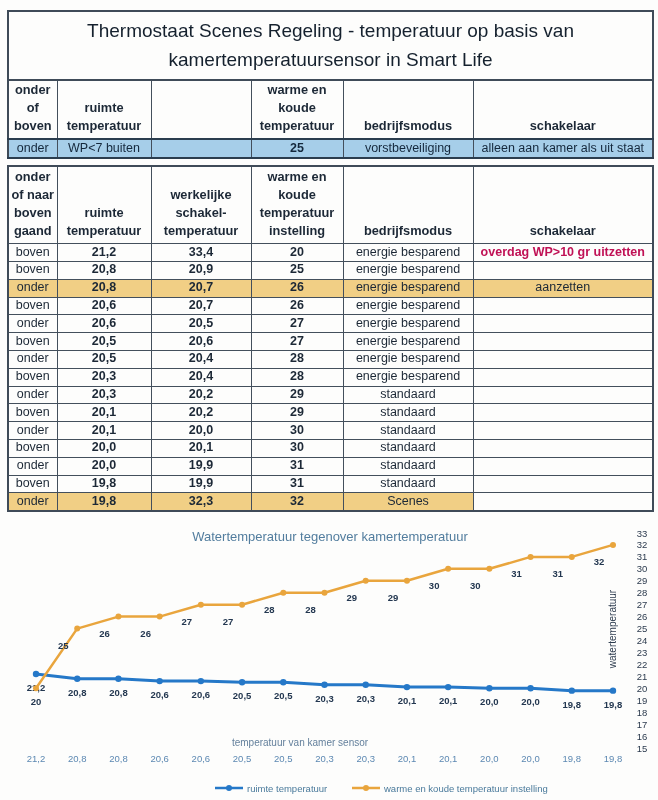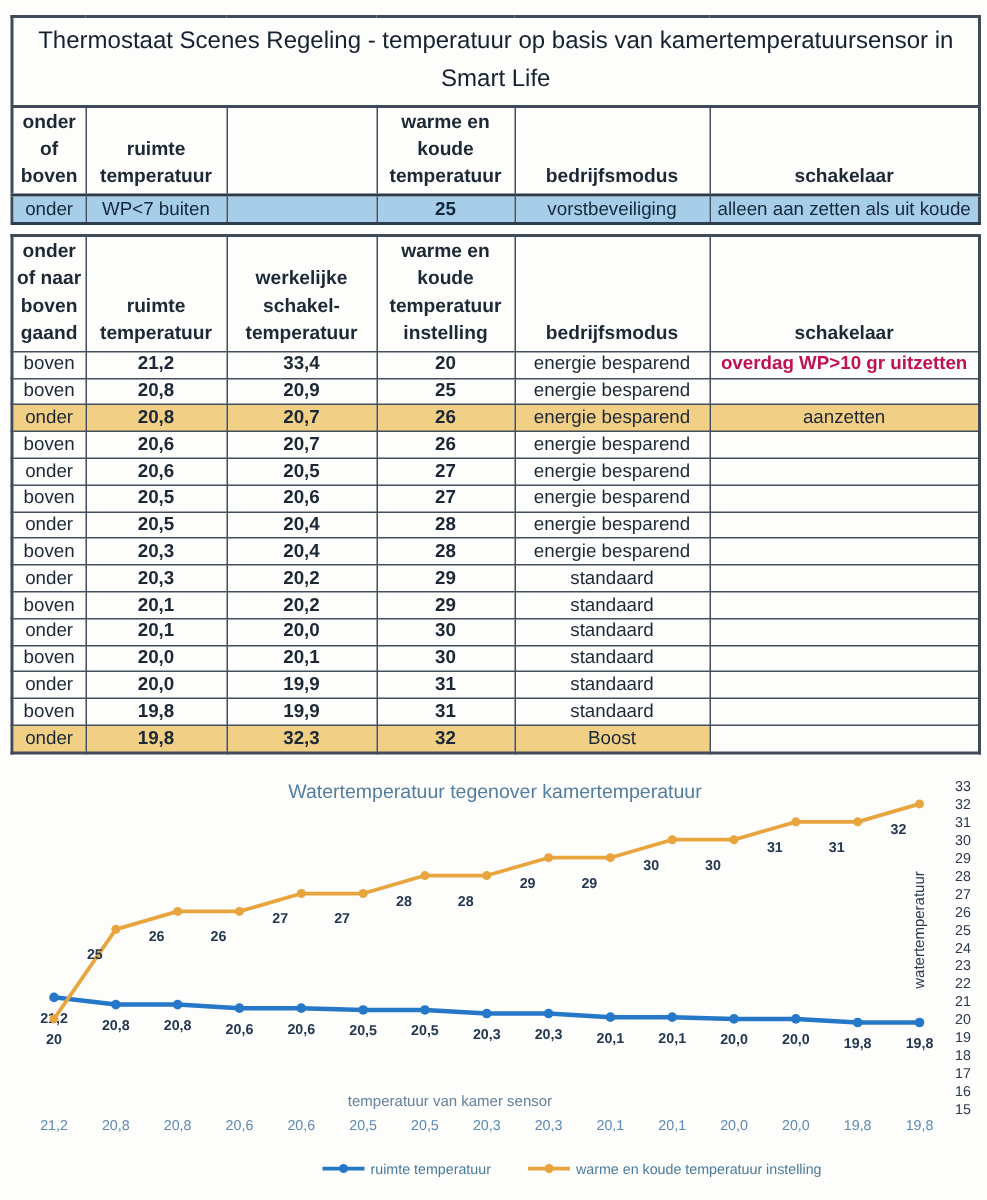--- a/index.html
+++ b/index.html
@@ -16,21 +16,21 @@
   }
   #table1{margin-top:10px;}
   #table2{margin-top:6px;}
   .tbl td,.tbl th{
     border:1.5px solid #434f5c;
     text-align:center;
     padding:0 2px;
     overflow:hidden;
   }
   .title-cell{
-    font-size:16px;line-height:1.55;color:#15212e;
+    font-size:19px;line-height:1.55;color:#15212e;
     padding:4px 10px !important;height:48px;
     border-bottom:2px solid #3f4b58 !important;
   }
   .tbl th{
     vertical-align:bottom;
     font-weight:bold;font-size:12.8px;line-height:1.42;
     white-space:pre-line;
     padding-bottom:3px !important;
     background:#fdfdfc;
   }
@@ -83,21 +83,21 @@
           <th>schakelaar</th>
         </tr>
     </thead>
     <tbody id="t1-body">
         <tr class="blue-row">
           <td class="data">onder</td>
           <td class="data">WP&lt;7 buiten</td>
           <td class="data"></td>
           <td class="data num">25</td>
           <td class="data red-bright">vorstbeveiliging</td>
-          <td class="data red-bright">alleen aan zetten als uit koude</td>
+          <td class="data red-bright">alleen aan kamer als uit staat</td>
         </tr>
       </tbody>
   </table>
 
   <table class="tbl" id="table2">
     <colgroup>
       <col style="width:49px">
         <col style="width:94px">
         <col style="width:100px">
       <col style="width:92px">
@@ -234,21 +234,21 @@
           <td class="data num">19,9</td>
           <td class="data num">31</td>
           <td class="data">standaard</td>
           <td class="data"></td>
         </tr>
         <tr>
           <td class="data orange">onder</td>
           <td class="data num orange">19,8</td>
           <td class="data num orange">32,3</td>
           <td class="data num orange">32</td>
-          <td class="data orange">Boost</td>
+          <td class="data orange">Scenes</td>
           <td class="data"></td>
         </tr>
       </tbody>
   </table>
 
   <div class="chart-wrap">
     <svg id="chart" width="658" height="296" viewBox="0 0 658 296">
         <text x="330" y="24" text-anchor="middle" font-size="13px" fill="#527d9e">Watertemperatuur tegenover kamertemperatuur</text>
         <text x="642" y="19.5" text-anchor="middle" font-size="9.5px" fill="#2b3a4d">33</text>
         <text x="642" y="31.44444444444443" text-anchor="middle" font-size="9.5px" fill="#2b3a4d">32</text>

